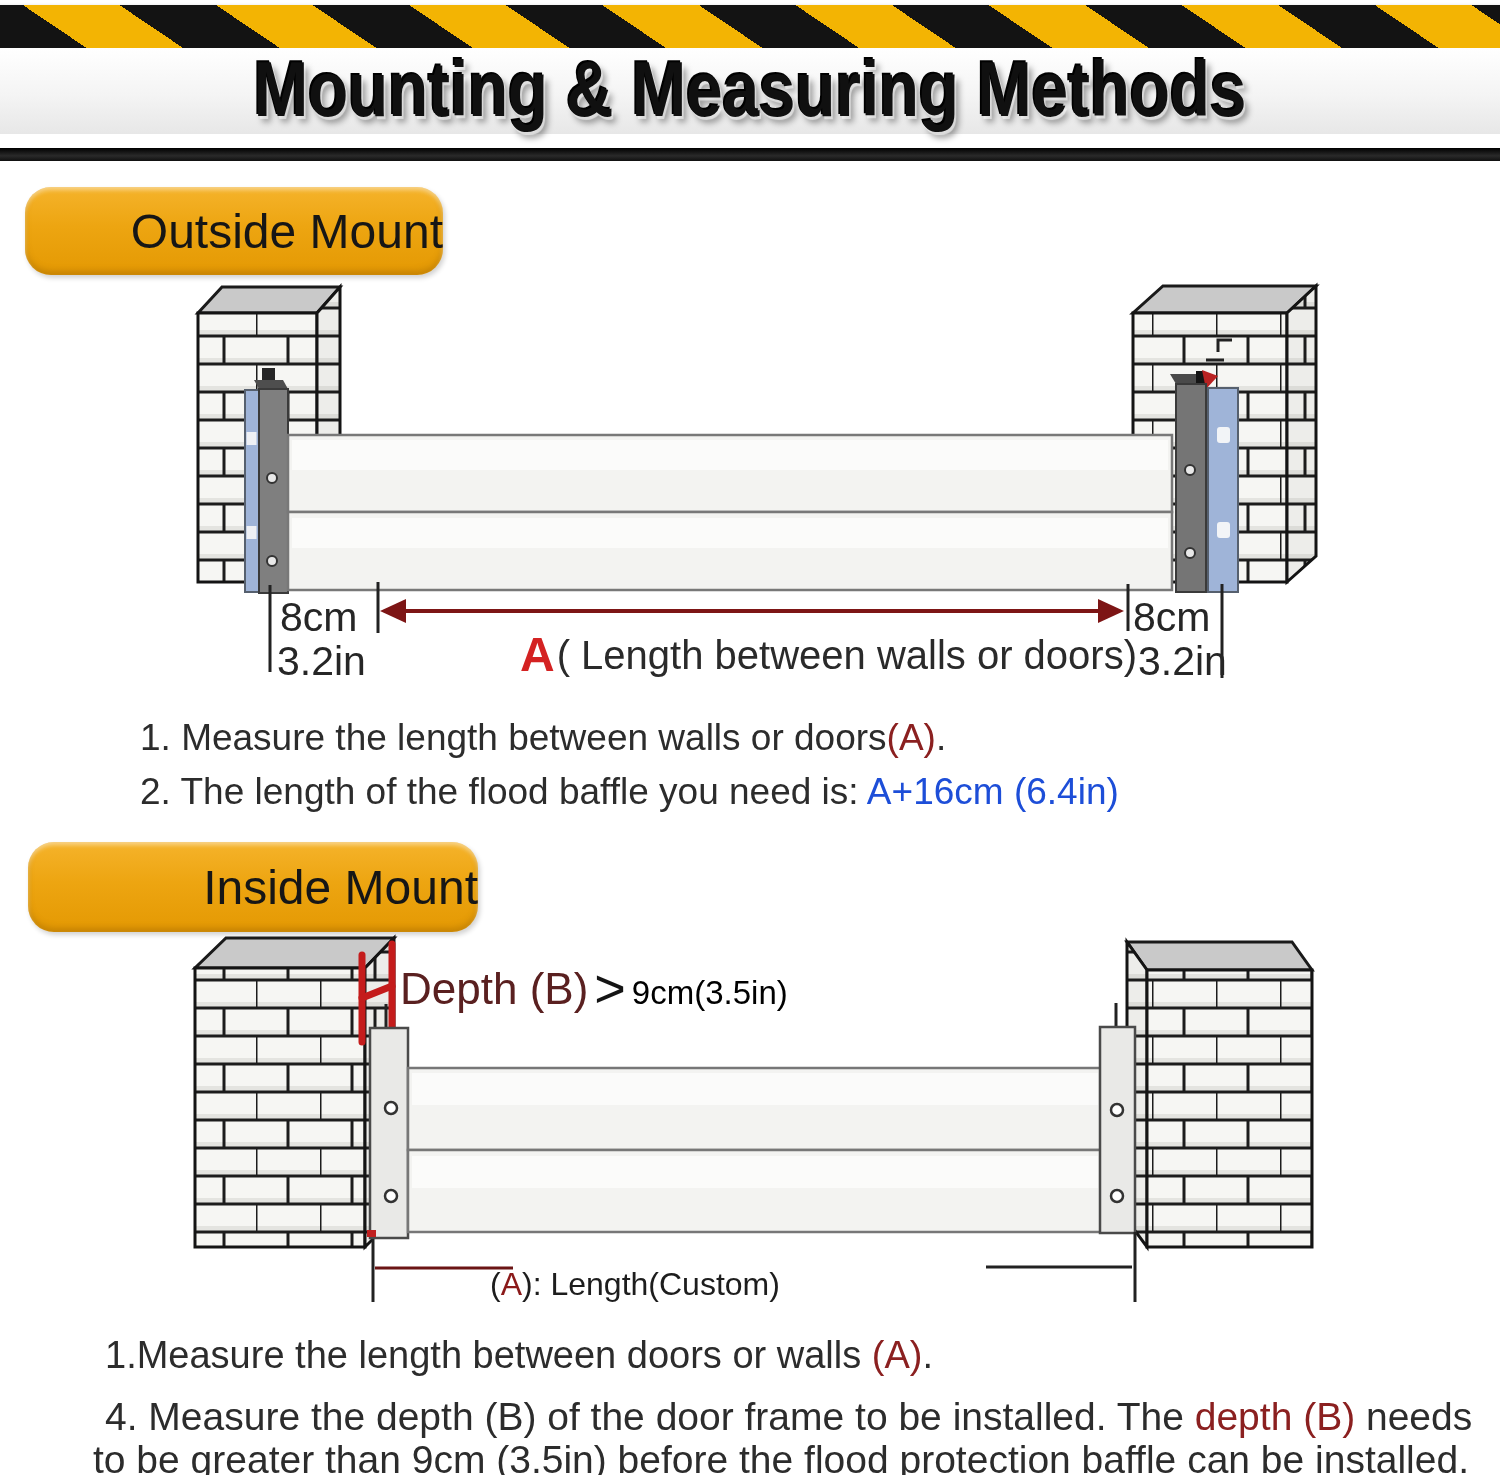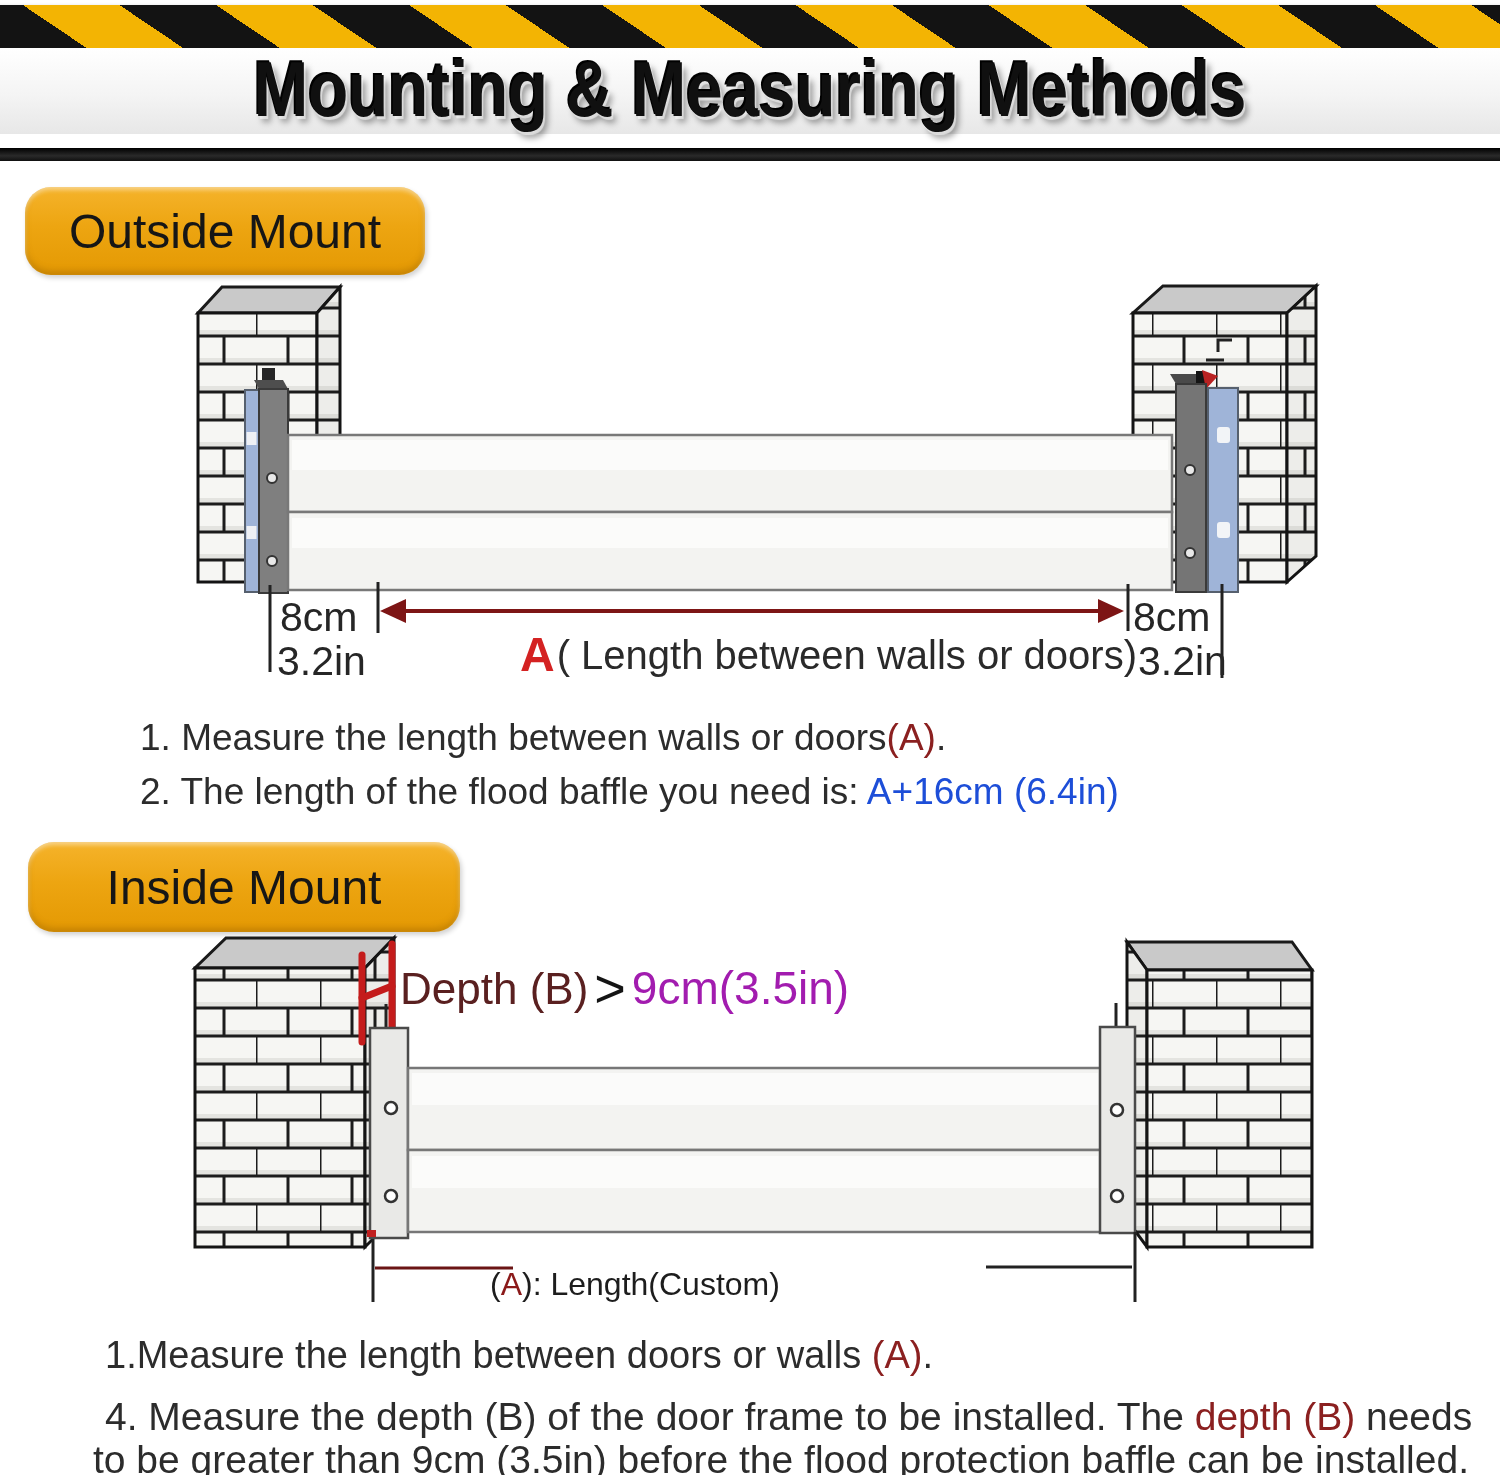--- a/index.html
+++ b/index.html
@@ -20,37 +20,38 @@
   .title-band h1{
     margin:0;position:absolute;left:50%;top:50%;
     transform:translate(-50%,-52%) scaleX(.85);
     white-space:nowrap;font-size:77px;font-weight:700;color:#101010;letter-spacing:0;
     text-shadow:-2px -2px 0 #000, 2px 3px 1px rgba(255,255,255,.6), 5px 6px 7px rgba(0,0,0,.38);
   }
   .dark-bar{position:absolute;left:0;top:148px;width:1500px;height:13px;
     background:linear-gradient(180deg,#000 0%,#2a2a2a 60%,#101010 100%);}
   
   .badge{
-    position:absolute;display:flex;align-items:center;justify-content:center;
+    position:absolute;display:flex;align-items:center;justify-content:flex-end;
     background:linear-gradient(180deg,#f5b32b 0%,#eda511 45%,#e49903 100%);
     border-radius:26px;color:#161616;font-size:48px;
     box-shadow:inset 0 3px 4px rgba(255,255,255,.45), inset 0 -4px 6px rgba(140,90,0,.35), 2px 3px 5px rgba(0,0,0,.18);
+    padding-left:18px;
   }
   .badge.outside{left:25px;top:187px;width:400px;height:88px;}
   .badge.inside{left:28px;top:842px;width:432px;height:90px;}
   
   .diagram-svg{position:absolute;left:0;top:0;width:1500px;height:1475px;}
   
   .dim{position:absolute;font-size:41px;line-height:1;color:#262626;}
   .arrow-label{position:absolute;left:504px;top:629px;font-size:40px;line-height:1;color:#2a2a2a;white-space:nowrap;margin-left:16px;}
   .arrow-label .big-a{color:#d42222;font-weight:700;font-size:48px;position:relative;top:2px;margin-right:2px;}
   .depth-label{position:absolute;left:400px;top:958px;font-size:44px;line-height:1;white-space:nowrap;}
   .depth-label .d-name{color:#5a2020;}
   .depth-label .d-gt{color:#141414;font-size:54px;position:relative;top:3px;padding:0 6px;}
-  .depth-label .d-val{color:#a21caf;font-size:46px;}
+  .depth-label .d-val{color:#000000;font-size:33px;}
   .length-label{position:absolute;left:490px;top:1268px;font-size:32px;line-height:1;color:#1d1d1d;white-space:nowrap;}
   .length-label .l-a{color:#8b1a1a;}
   
   .steps{position:absolute;font-size:37px;line-height:1;color:#2c2c2c;}
   .steps.outside-steps{left:140px;top:719px;}
   .steps.outside-steps .line{margin-bottom:17px;white-space:nowrap;}
   .maroon{color:#8b2020;}
   .dark-red{color:#1d4ed8;}
   .steps-inside-1{position:absolute;left:105px;top:1336px;font-size:38px;line-height:1;color:#2c2c2c;white-space:nowrap;}
   .steps-inside-2{position:absolute;left:93px;top:1396px;width:1400px;font-size:39px;line-height:1.1;color:#2c2c2c;text-indent:12px;}

